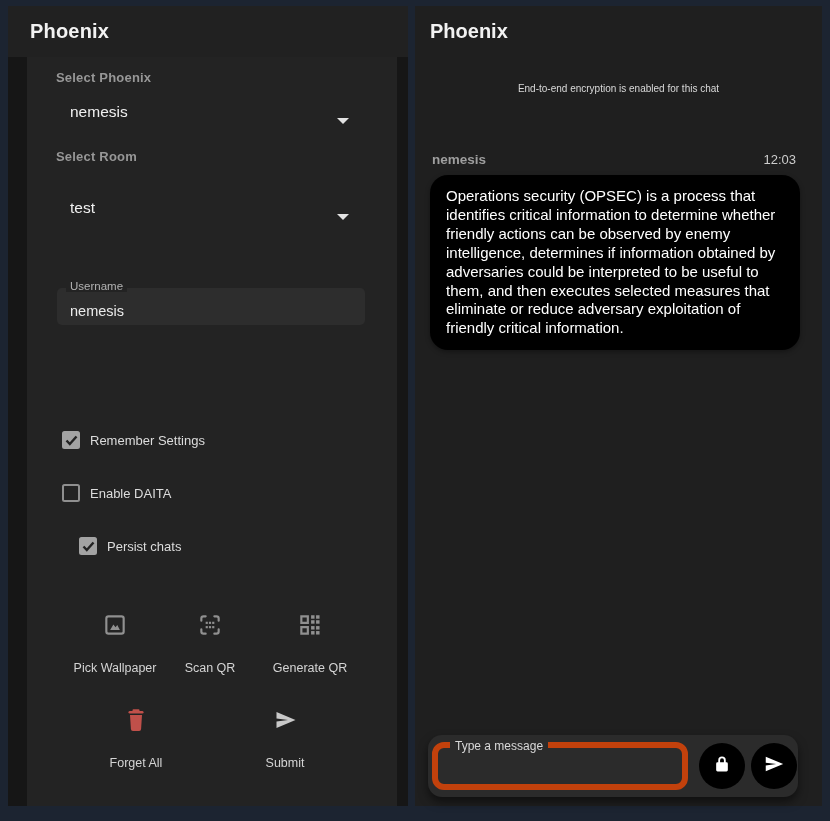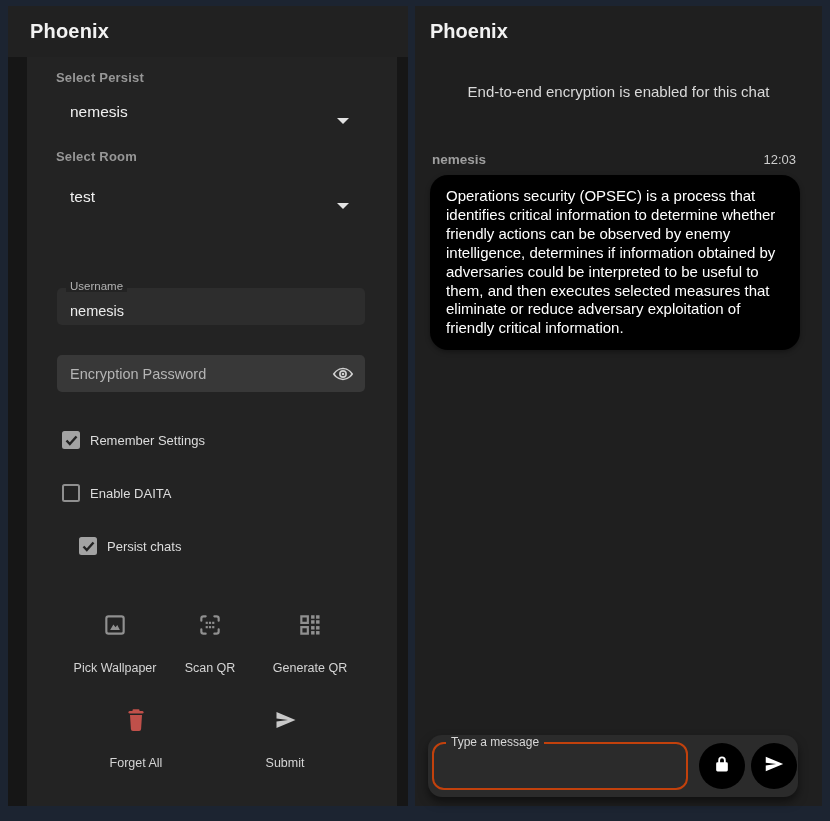--- a/index.html
+++ b/index.html
@@ -41,32 +41,32 @@
   .checkbox svg { display:none; }
   .cbx-row.checked .checkbox svg { display:block; }
   .cbx-label { color:#dcdcdc; font-size:13px; }
 
   .action-item { position:absolute; width:120px; display:flex; flex-direction:column; align-items:center; cursor:pointer; }
   .action-item .a-icon { height:28px; display:flex; align-items:center; justify-content:center; }
   .action-item .a-label { margin-top:22px; color:#d4d4d4; font-size:12.5px; white-space:nowrap; }
 
   
   .rtitle { position:absolute; left:15px; top:14px; color:#f2f2f2; font-size:20px; font-weight:bold; }
-  .notice { position:absolute; left:0; right:0; top:77px; text-align:center; color:#d9d9d9; font-size:15px; }
+  .notice { position:absolute; left:0; right:0; top:77px; text-align:center; color:#d9d9d9; font-size:10px; }
   .msg-meta { position:absolute; left:17px; right:26px; top:146px; display:flex; justify-content:space-between; }
   .msg-sender { color:#9e9e9e; font-size:13.5px; font-weight:bold; }
   .msg-time { color:#cdcdcd; font-size:13px;margin-left:46px; }
   .bubble { position:absolute; left:15px; top:169px; width:370px; background:#000;
             border-radius:18px; padding:12px 16px; color:#fff; font-size:15px; line-height:18.9px;
             box-shadow:0 2px 5px rgba(0,0,0,.35); }
 
   .composer { position:absolute; left:13px; top:729px; width:370px; height:62px; background:#2b2b2b;
               border-radius:14px; box-shadow:0 5px 10px rgba(0,0,0,.5); }
   .composer .cfield { position:absolute; left:4px; top:7px; width:256px; height:48px;
-                      border:2px solid #c2410c; border-radius:12px; }
+                      border:6px solid #c2410c; border-radius:12px; }
   .composer .cfield .c-label { position:absolute; top:-9px; left:12px; padding:0 5px; background:#2b2b2b;
                                color:#d8d8d8; font-size:12px; }
   .composer .cfield input { width:100%; height:100%; background:transparent; border:none; outline:none;
                             color:#fff; font-size:15px; padding:0 12px; font-family:"Liberation Sans",sans-serif; }
   .circle-btn { position:absolute; top:8px; width:46px; height:46px; border-radius:50%; background:#000;
                 display:flex; align-items:center; justify-content:center; cursor:pointer; }
   #lock-btn { left:271px; }
   #send-btn { left:323px; }
 </style>
 </head>
@@ -74,56 +74,46 @@
 
 <div id="root">
 
   <div class="panel" id="panel-left">
     <div class="lheader">
       <span class="app-title">Phoenix</span>
     </div>
 
     <div class="sheet">
 
-      <span class="section-label" style="top:13px;">Select Persist</span>
+      <span class="section-label" style="top:13px;">Select Phoenix</span>
       <div class="dropdown" style="top:44px;">
         <span class="dd-value">nemesis</span>
         <span class="caret">
           <svg width="14" height="8" viewBox="0 0 14 8">
               <path d="M1 1h12L7 7z" fill="#e3e3e3"></path>
             </svg>
         </span>
       </div>
 
       <span class="section-label" style="top:92px;">Select Room</span>
-      <div class="dropdown" style="top:129px;">
+      <div class="dropdown" style="top:140px;">
         <span class="dd-value">test</span>
         <span class="caret">
           <svg width="14" height="8" viewBox="0 0 14 8">
               <path d="M1 1h12L7 7z" fill="#e3e3e3"></path>
             </svg>
         </span>
       </div>
 
 
       <div class="txtfield" style="top:231px;">
         <span class="f-label">Username</span>
         <input type="text" value="nemesis" style="">
       </div>
 
-      <div class="txtfield filled" style="top:298px;">
-        <input type="password" placeholder="Encryption Password" style="">
-        <span class="eye-btn">
-          <svg width="22" height="22" viewBox="0 0 24 24">
-            <path d="M2 12s3.6-6 10-6 10 6 10 6-3.6 6-10 6-10-6-10-6z" fill="none" stroke="#cfcfcf" stroke-width="1.8"></path>
-            <circle cx="12" cy="12" r="3.4" fill="none" stroke="#cfcfcf" stroke-width="1.8"></circle>
-            <circle cx="12" cy="12" r="1.4" fill="#cfcfcf"></circle>
-          </svg>
-        </span>
-      </div>
 
       <div class="cbx-row checked" style="top:374px;">
         <span class="checkbox">
           <svg width="13" height="11" viewBox="0 0 13 11">
               <path d="M1.5 5.5l3.3 3.5L11.5 1.5" fill="none" stroke="#232323" stroke-width="2.4"></path>
             </svg>
         </span>
         <span class="cbx-label">Remember Settings</span>
       </div>
 

